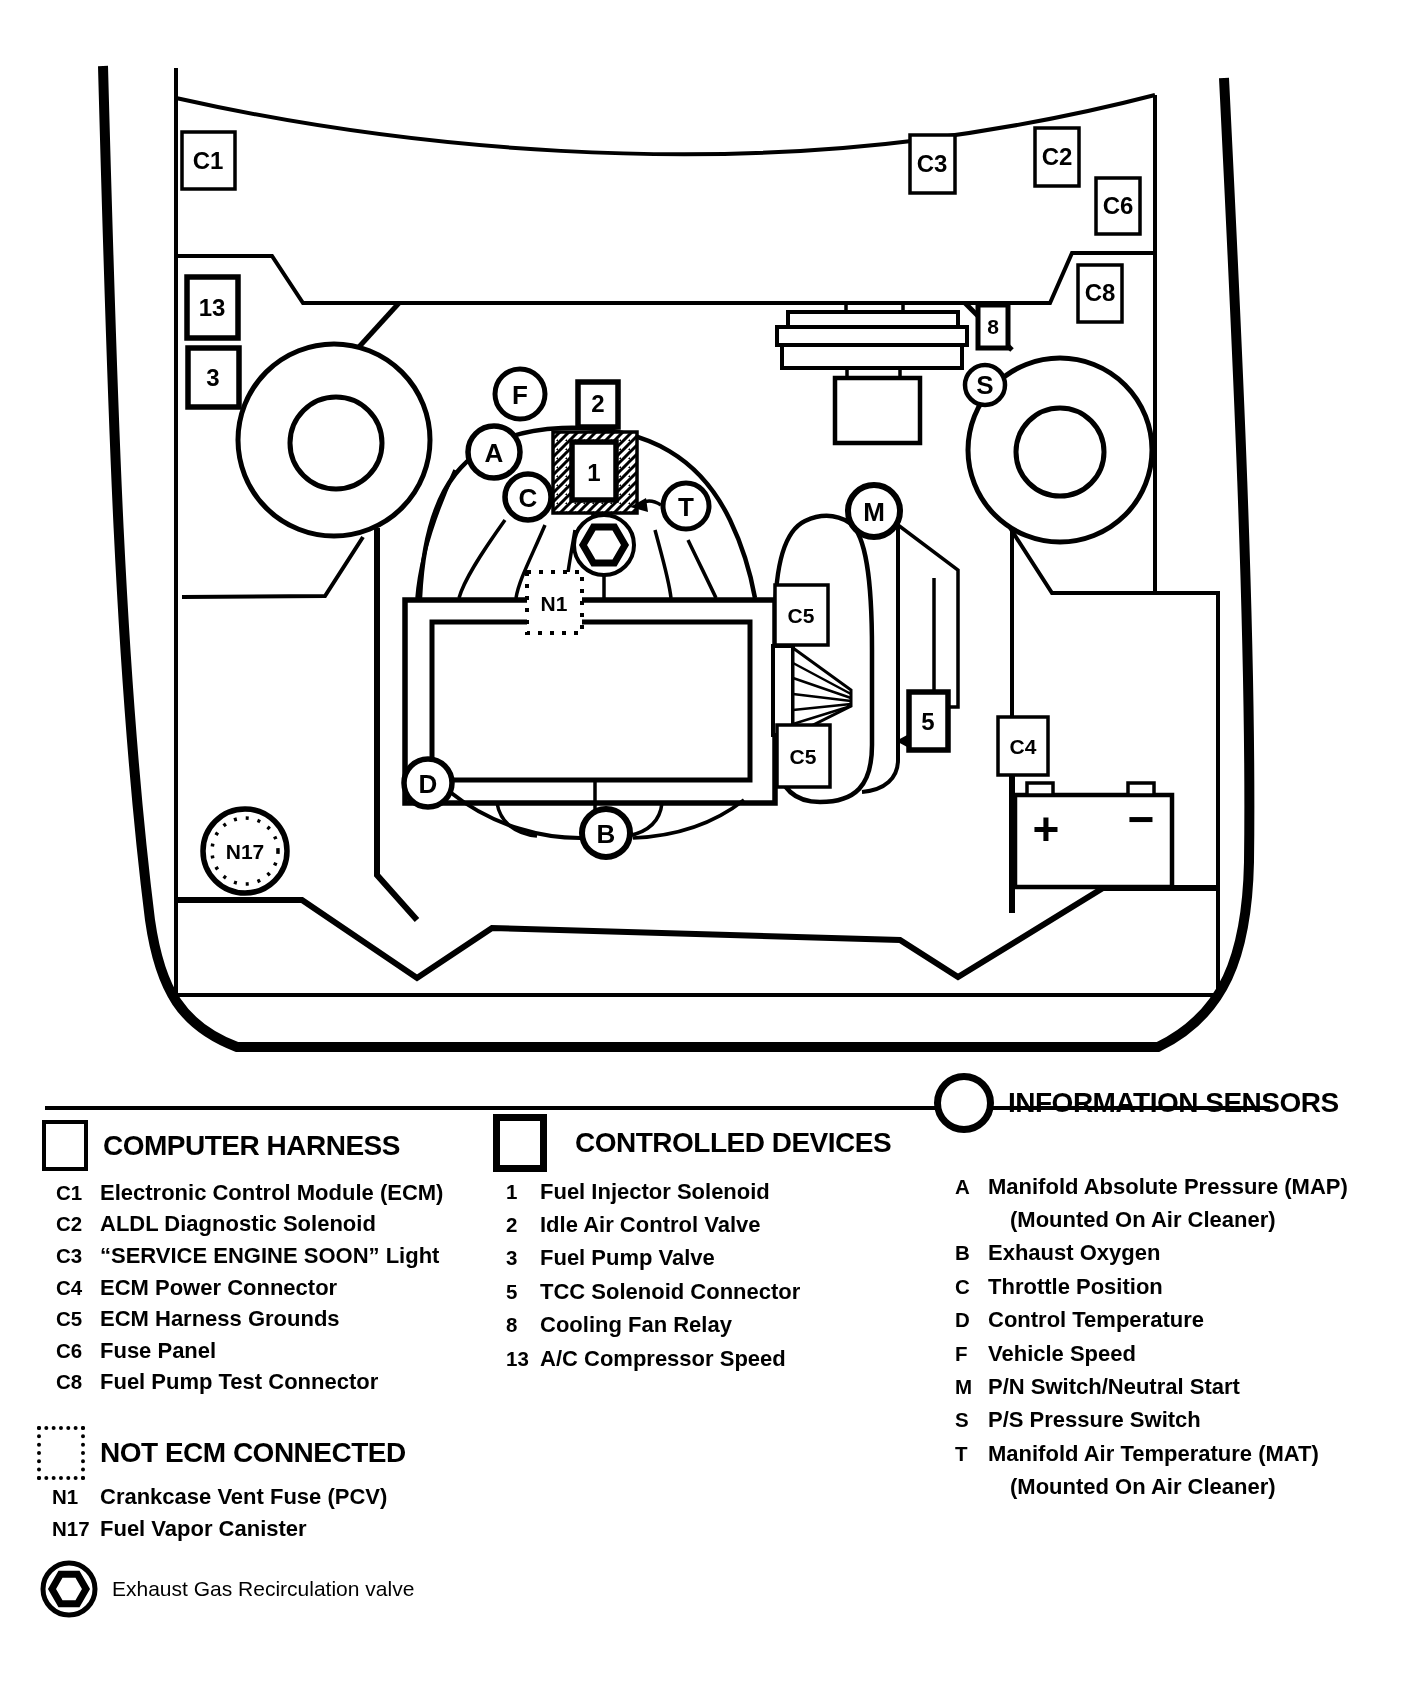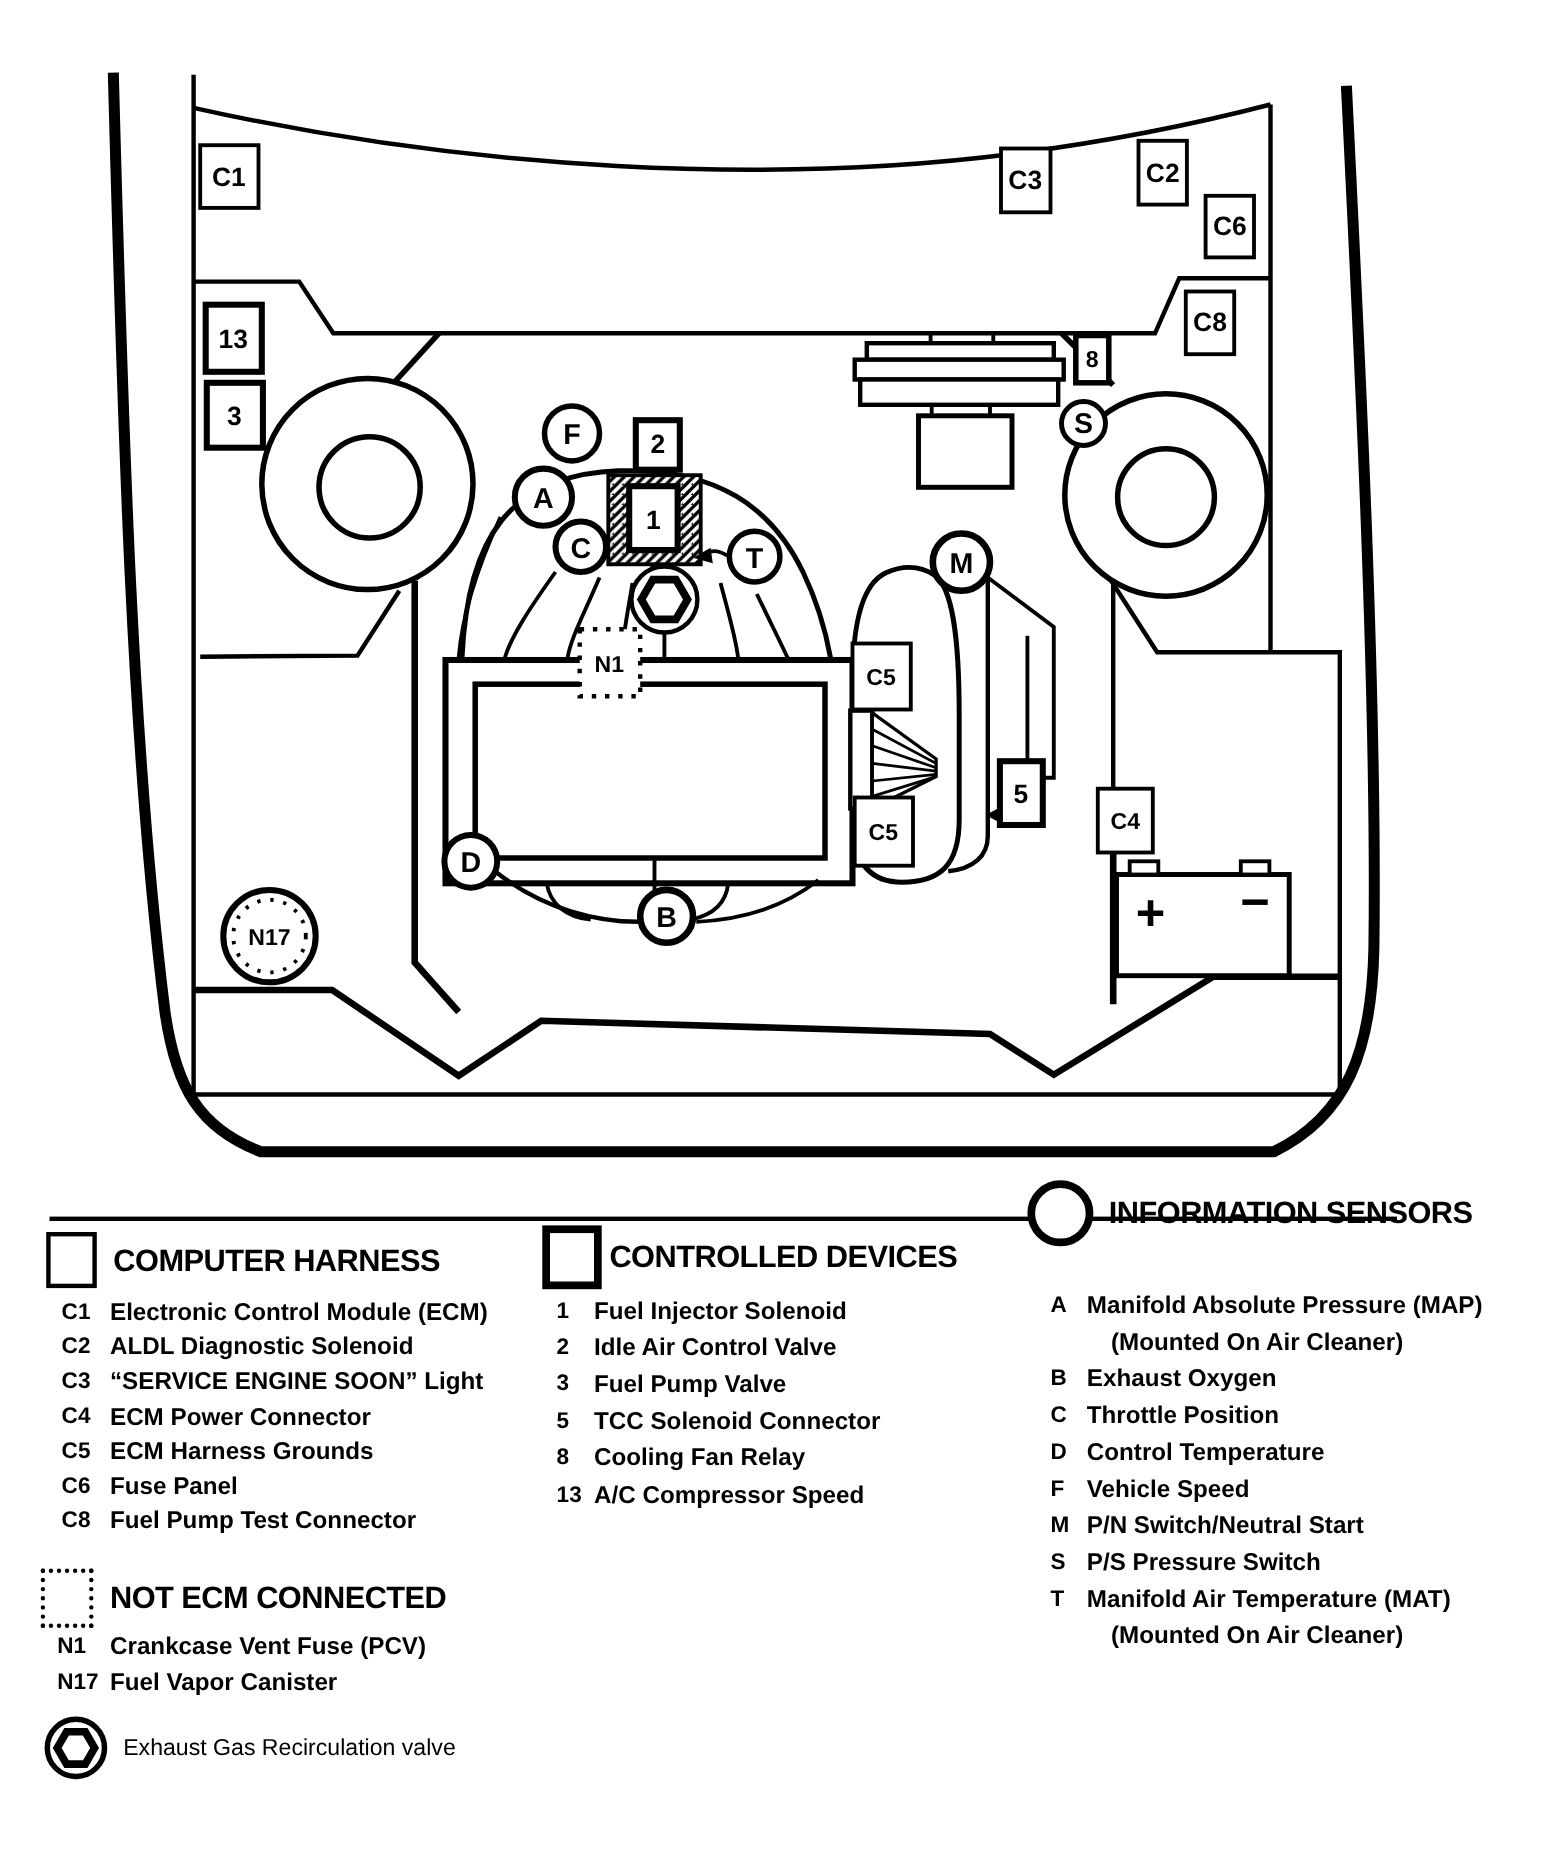--- a/index.html
+++ b/index.html
@@ -232,21 +232,21 @@
 
   <div class="egr-row">
     <svg width="62" height="62" viewBox="0 0 62 62">
       <circle cx="31" cy="31" r="26" fill="#fff" stroke="#000" stroke-width="5"></circle>
       <polygon points="48,31 39.5,45.7 22.5,45.7 14,31 22.5,16.3 39.5,16.3" fill="none" stroke="#000" stroke-width="7"></polygon>
     </svg>
     <div class="egr-label">Exhaust Gas Recirculation valve</div>
   </div>
 
   <div class="col col2" style="left:493px;top:1114px;">
-    <div class="hdr" style="gap:7px;">
+    <div class="hdr" style="gap:28px;">
       <div class="sq-icon thick"></div>
       <div class="hdr-title">CONTROLLED DEVICES</div>
     </div>
   </div>
   <div class="items lh334 col2" style="left:506px;top:1175px;">
     <div class="lrow">
         <span class="k">1</span>
         <span class="v">Fuel Injector Solenoid</span>
       </div>
     <div class="lrow">

